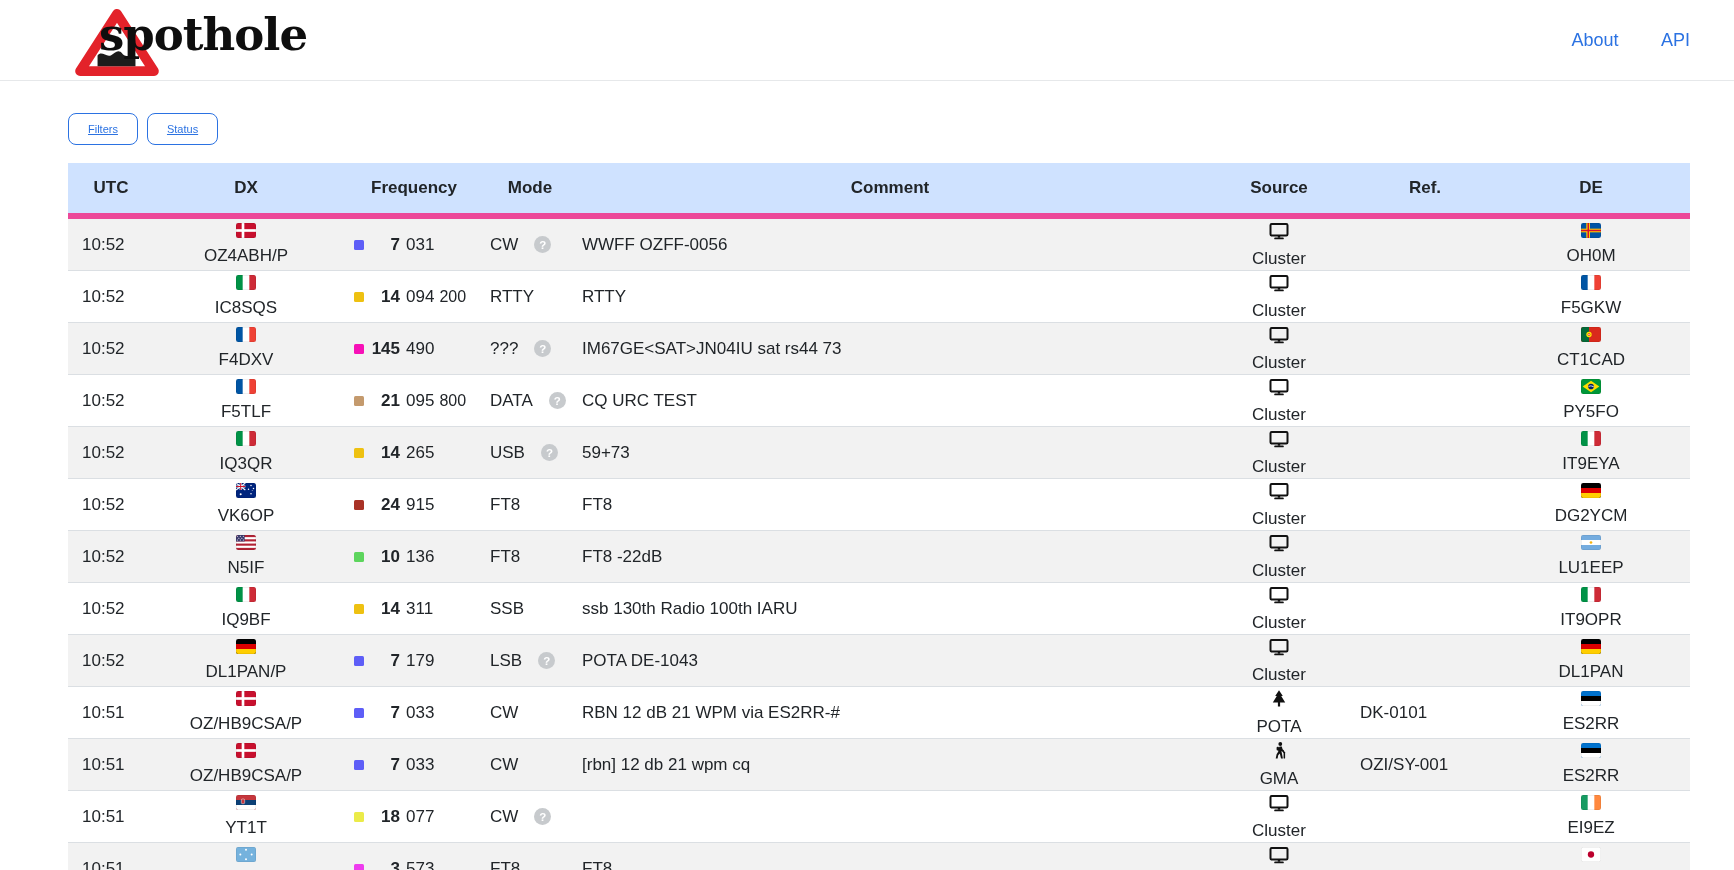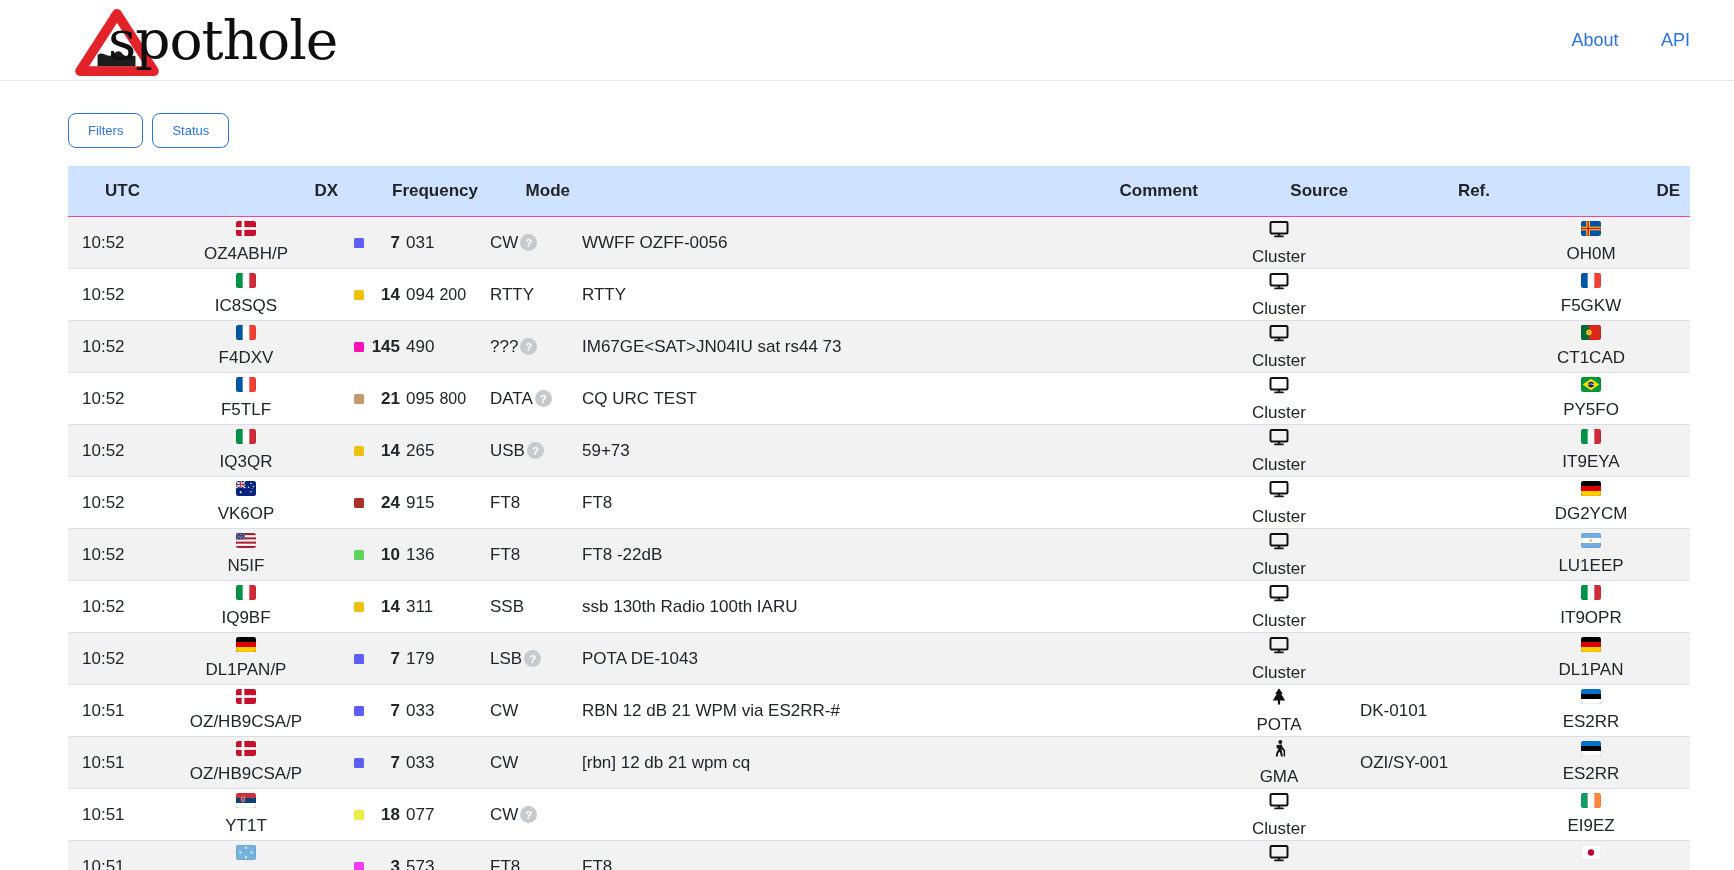--- a/index.html
+++ b/index.html
@@ -9,51 +9,51 @@
     --accent:#2b72e2;--header-bg:#cfe2ff;--stripe:#f2f2f2;--row-border:#dbdfe3;
   }
   .topbar{
     display:flex;justify-content:space-between;align-items:center;
     height:81px;box-sizing:border-box;padding:0 44px 0 68px;
     border-bottom:1px solid #e6e8ea;
   }
   .logo{position:relative;width:330px;height:76px;cursor:pointer;}
   .logo svg{position:absolute;left:5px;top:5px;}
   .logo-text{
-    position:absolute;left:40px;top:6px;
+    position:absolute;left:31px;top:6px;
     font-family:"DejaVu Serif","Liberation Serif",serif;
-    font-weight:400;font-size:55px;letter-spacing:-1px;color:#0e0e0e;
+    font-weight:700;font-size:45px;letter-spacing:-1px;color:#0e0e0e;
   }
   nav a{color:var(--accent);font-size:18px;text-decoration:none;margin-left:38px;cursor:pointer;}
   main{padding:0 44px 0 68px;}
   .statusrow{display:flex;justify-content:space-between;align-items:center;margin-top:32px;}
   .status-text{font-size:18px;}
   .btns{display:flex;gap:9px;}
   .btns button{
-    font-family:inherit;font-size:13px;color:var(--accent);background:#fff;
-    border:1px solid var(--accent);border-radius:8px;padding:9px 19px;cursor:pointer;
+    font-family:inherit;font-size:11px;color:var(--accent);background:#fff;
+    border:1px solid var(--accent);border-radius:8px;padding:9px 19px;cursor:pointer;text-decoration:underline;
   }
   table{border-collapse:collapse;width:100%;margin-top:18px;table-layout:fixed;font-size:17px;}
   col.c-utc{width:82px}col.c-dx{width:198px}col.c-freq{width:140px}col.c-mode{width:92px}
   col.c-comment{width:628px}col.c-source{width:150px}col.c-ref{width:142px}
   thead tr{background:var(--header-bg);}
-  th{text-align:right;font-weight:700;height:50px;padding:0 10px 0 2px;border-bottom:1px solid #ec4899;white-space:nowrap;}
+  th{text-align:center;font-weight:700;height:50px;padding:0 10px 0 2px;border-bottom:6px solid #ec4899;white-space:nowrap;}
   td{height:51px;padding:0 10px 0 2px;border-top:1px solid var(--row-border);white-space:nowrap;overflow:hidden;}
   tbody tr:first-child td{border-top:none;}
   tbody tr:nth-child(odd){background:var(--stripe);}
   th.utc,td.utc{padding-left:14px;}
   th.dx,td.dx{padding-left:4px;}
   .cellflex{display:flex;align-items:center;gap:8px;flex-direction:column;}
   .flag{display:block;flex:none;}
   .freqcell{display:flex;align-items:center;}
   .band{width:10px;height:10px;border-radius:1.5px;flex:none;margin-left:4px;}
   .mhz{font-weight:700;width:36px;text-align:right;flex:none;}
   .khz{margin-left:6px;}
   .hz{margin-left:5px;font-size:16px;}
-  .modecell{display:flex;align-items:center;gap:2px;}
+  .modecell{display:flex;align-items:center;gap:16px;}
   .qmark{
     width:17px;height:17px;border-radius:50%;background:#c7cacd;color:#fff;
     font-size:11.5px;font-weight:700;display:flex;align-items:center;justify-content:center;
     flex:none;cursor:pointer;
   }
   .srcicon{display:flex;align-items:center;flex:none;}
 </style>
 </head>
 <body style="--accent: #2b72e2; --header-bg: #cfe2ff; --stripe: #f2f2f2; --row-border: #dbdfe3;">
 

